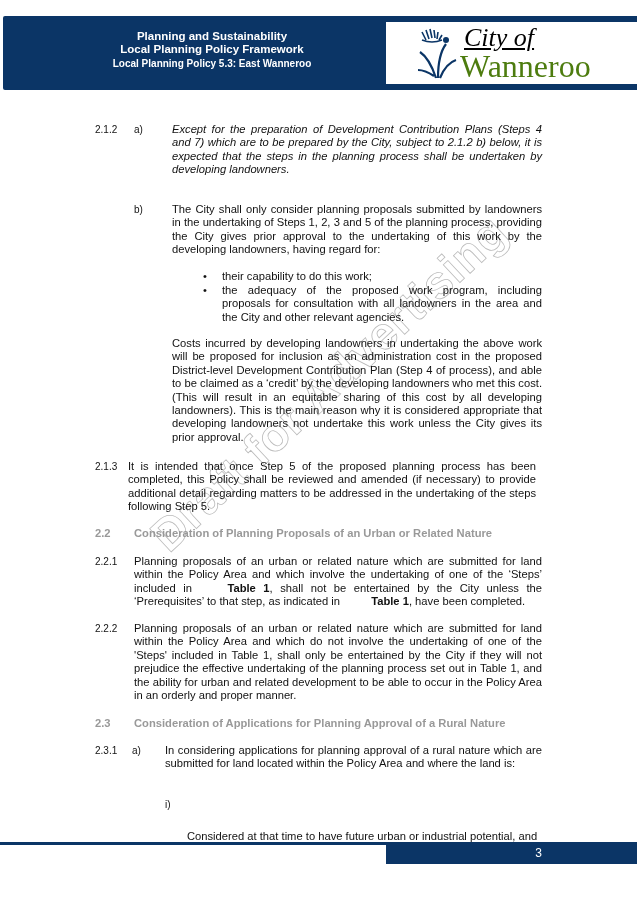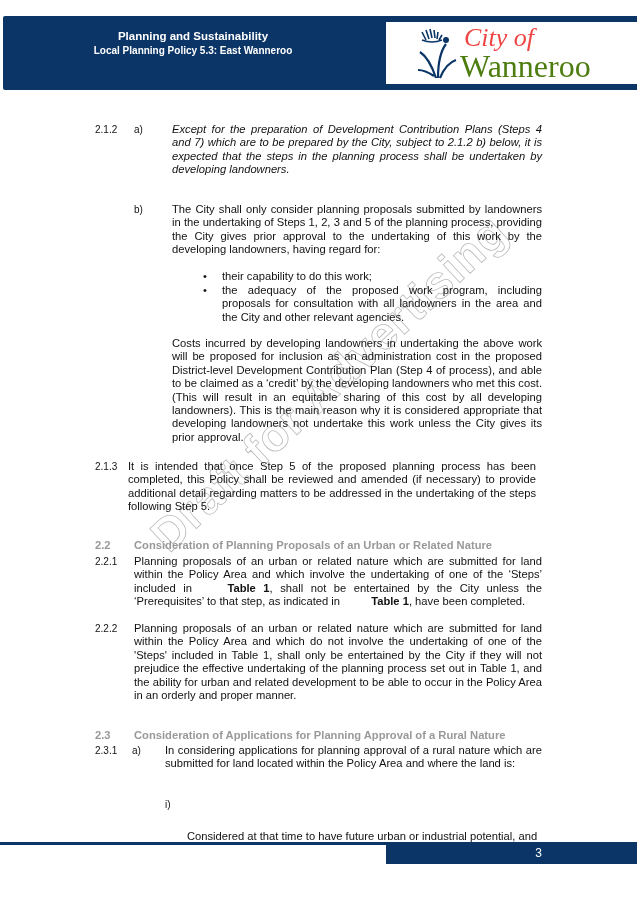--- a/index.html
+++ b/index.html
@@ -1,45 +1,46 @@
 <!DOCTYPE html>
 <html><head>
 <meta charset="utf-8">
 <style>
   html, body { margin:0; padding:0; background:#fff; }
   body { width:637px; height:901px; position:relative; overflow:hidden;
          font-family:"Liberation Sans", sans-serif; color:#111; }
   .header { position:absolute; left:0; top:16px; width:637px; height:74px; background:#fff; }
   .header-band { position:absolute; left:3px; top:0; width:634px; height:74px; background:#0b3566; border-radius:2px 0 0 2px; }
-  .header-text { position:absolute; left:3px; top:14px; width:380px; text-align:center; color:#fff; font-weight:bold; }
+  .header-text { position:absolute; left:3px; top:14px; width:380px; text-align:center; color:#fff; font-weight:bold;padding-left:19px; }
   .header-text .l1 { font-size:11.5px; line-height:13px; }
   .header-text .l2 { font-size:11.5px; line-height:13px; }
   .header-text .l3 { font-size:10px; line-height:15px; }
   .logo-box { position:absolute; left:386px; top:6px; width:251px; height:62px; background:#fff; }
   .logo-mark { position:absolute; left:30px; top:4px; width:42px; height:54px; }
-  .logo-city { position:absolute; left:78px; top:2px; font-family:"Liberation Serif", serif; font-style:italic; color:#ef4444; font-size:26px; line-height:28px; }
+  .logo-city { position:absolute; left:78px; top:2px; font-family:"Liberation Serif", serif; font-style:italic; color:#000000; font-size:26px; line-height:28px;text-decoration:underline; }
   .logo-wanneroo { position:absolute; left:74px; top:27px; font-family:"Liberation Serif", serif; color:#4d7c0f; font-size:32px; line-height:34px; }
   .p { position:absolute; font-size:11.2px; line-height:13.4px; text-align:justify; text-align-last:left; }
   .num { position:absolute; font-size:10px; line-height:13.4px; }
-  .head { position:absolute; font-size:11.2px; line-height:13.4px; color:#999; font-weight:bold;margin-top:12px; }
+  .head { position:absolute; font-size:11.2px; line-height:13.4px; color:#999; font-weight:bold; }
   b { font-weight:bold;margin-left:28px; }
   .bullet { position:absolute; font-size:11.2px; line-height:13.4px; }
   .footer-line { position:absolute; left:0; top:842px; width:637px; height:3px; background:#0b3566; }
   .footer-band { position:absolute; left:386px; top:842px; width:251px; height:22px; background:#0b3566; }
   .page-num { position:absolute; left:386px; top:846px; width:305px; text-align:center; color:#fff; font-size:12px; }
   .watermark { position:absolute; left:95px; top:355px; width:470px; transform:rotate(-43deg); transform-origin:center;
                font-size:46px; font-weight:bold; color:transparent; -webkit-text-stroke:0.8px #bbb; letter-spacing:1px; white-space:nowrap; pointer-events:none; }
 </style>
 </head>
 <body>
 
 <div class="header">
   <div class="header-band"></div>
   <div class="header-text">
     <div class="l1">Planning and Sustainability</div>
+    <div class="l2">Local Planning Policy Framework</div>
     <div class="l3">Local Planning Policy 5.3: East Wanneroo</div>
   </div>
   <div class="logo-box">
     <svg class="logo-mark" viewBox="0 0 42 54">
       <path d="M20 52 C16 40 10 30 4 26 M22 52 C22 38 24 26 30 18 M24 52 C28 42 34 36 40 34 M18 50 C12 46 8 44 2 44" stroke="#0b3566" stroke-width="2.2" fill="none"></path>
       <path d="M6 6 L10 14 M10 4 L13 13 M14 3 L16 12 M18 4 L19 12 M22 6 L21 13 M26 9 L23 14 M6 14 Q16 18 26 14" stroke="#0b3566" stroke-width="1.6" fill="none"></path>
       <circle cx="30" cy="14" r="3" fill="#0b3566"></circle>
     </svg>
     <div class="logo-city">City of</div>
     <div class="logo-wanneroo">Wanneroo</div>

